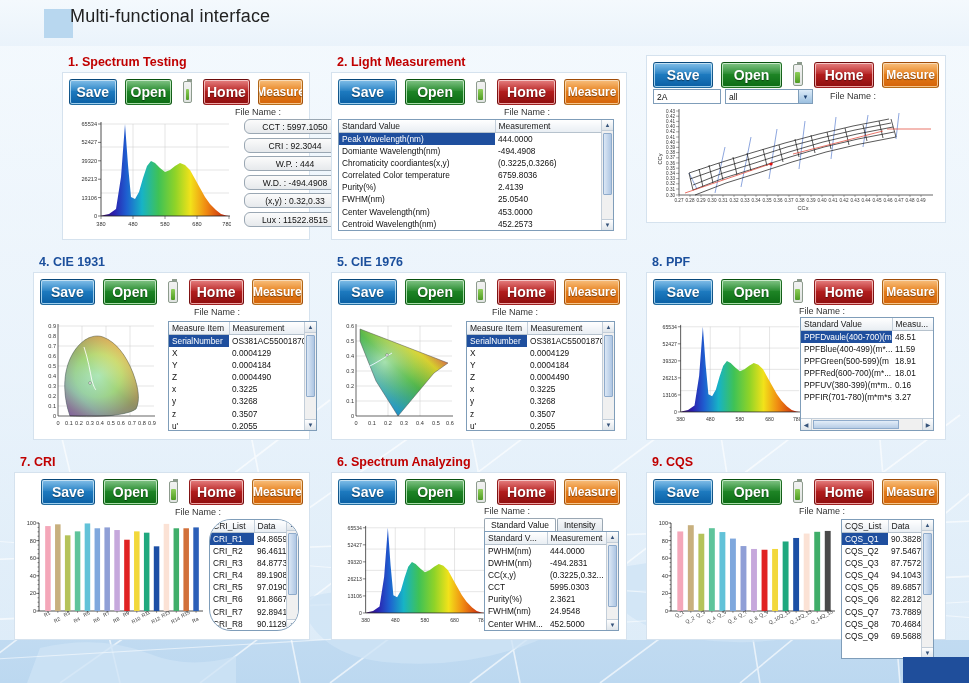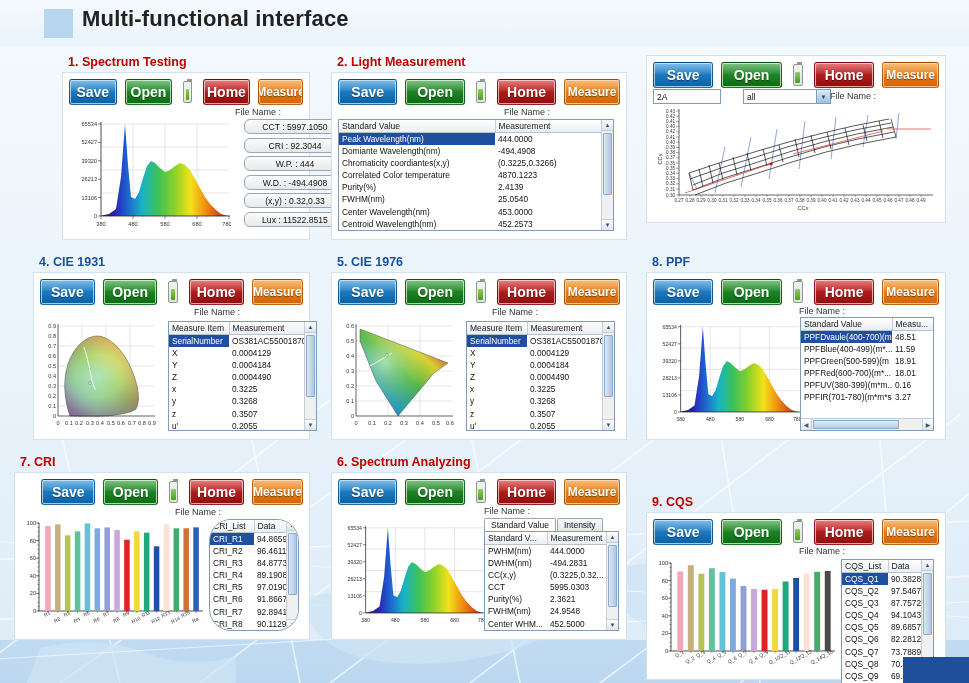--- a/index.html
+++ b/index.html
@@ -19,22 +19,22 @@
   #header {
     position:absolute; top:0; left:0; width:969px; height:46px;
     background:linear-gradient(180deg,#f4f9fd 0%,#eaf3fb 100%);
     z-index:3;
   }
   #header .hdr-swatch {
     position:absolute; left:44px; top:9px; width:29px; height:29px;
     background:#b8d7ef;
   }
   #header .hdr-title {
-    position:absolute; left:82px; top:6px;
-    font-size:22px; color:#222; letter-spacing:.2px;font-weight:bold;
+    position:absolute; left:70px; top:6px;
+    font-size:18px; color:#222; letter-spacing:.2px;
   }
 
   
   #grid {
     position:absolute; top:46px; left:0; width:969px; height:600px;
     z-index:2;
   }
   .cell { position:absolute; }
   .panel-title {
     font-size:12.5px; color:#c00000; font-weight:600;
@@ -331,21 +331,21 @@
               <tr>
                 <td>Domiante Wavelength(nm)</td>
                 <td>-494.4908</td>
               </tr>
               <tr>
                 <td>Chromaticity coordiantes(x,y)</td>
                 <td>(0.3225,0.3266)</td>
               </tr>
               <tr>
                 <td>Correlated Color temperature</td>
-                <td>4870.1223</td>
+                <td>6759.8036</td>
               </tr>
               <tr>
                 <td>Purity(%)</td>
                 <td>2.4139</td>
               </tr>
               <tr>
                 <td>FWHM(nm)</td>
                 <td>25.0540</td>
               </tr>
               <tr>
@@ -373,21 +373,21 @@
 
   <div class="cell" style="left:646px; top:9px; width:300px;">
     <div class="panel-body">
       <div class="toolbar">
         <div class="btn save">Save</div>
         <div class="btn open">Open</div>
         <div class="batt"></div>
         <div class="btn home">Home</div>
         <div class="btn measure">Measure</div>
       </div>
-      <div style="position:absolute; left:6px; top:33px; display:flex; align-items:center; gap:22px;">
+      <div style="position:absolute; left:6px; top:33px; display:flex; align-items:center; gap:4px;">
         <div class="txtin">2A</div>
         <div class="selwrap">
           <span>all</span>
           <span class="dd">▼</span>
         </div>
       </div>
       <div class="filename" style="position:absolute; left:183px; top:35px;">File Name :</div>
 
       <svg class="chart" style="position:absolute; left:6px; top:51px;" width="282" height="106" viewBox="0 0 282 106">
         <g stroke="#222" stroke-width="0.7" fill="none">
@@ -1148,21 +1148,21 @@
           <div class="vscroll">
             <div class="arr">▲</div>
             <div class="thumb"></div>
             <div class="arr bot">▼</div>
           </div>
         </div>
       </div>
     </div>
   </div>
 
-  <div class="cell" style="left:646px; top:409px; width:300px;margin-top:40px;">
+  <div class="cell" style="left:646px; top:409px; width:300px;">
     <div class="panel-title"><span>9.</span> <span>CQS</span></div>
     <div class="panel-body">
       <div class="toolbar">
         <div class="btn save">Save</div>
         <div class="btn open">Open</div>
         <div class="batt"></div>
         <div class="btn home">Home</div>
         <div class="btn measure">Measure</div>
       </div>
       <div class="filename" style="position:absolute; left:152px; top:33px;">File Name :</div>

